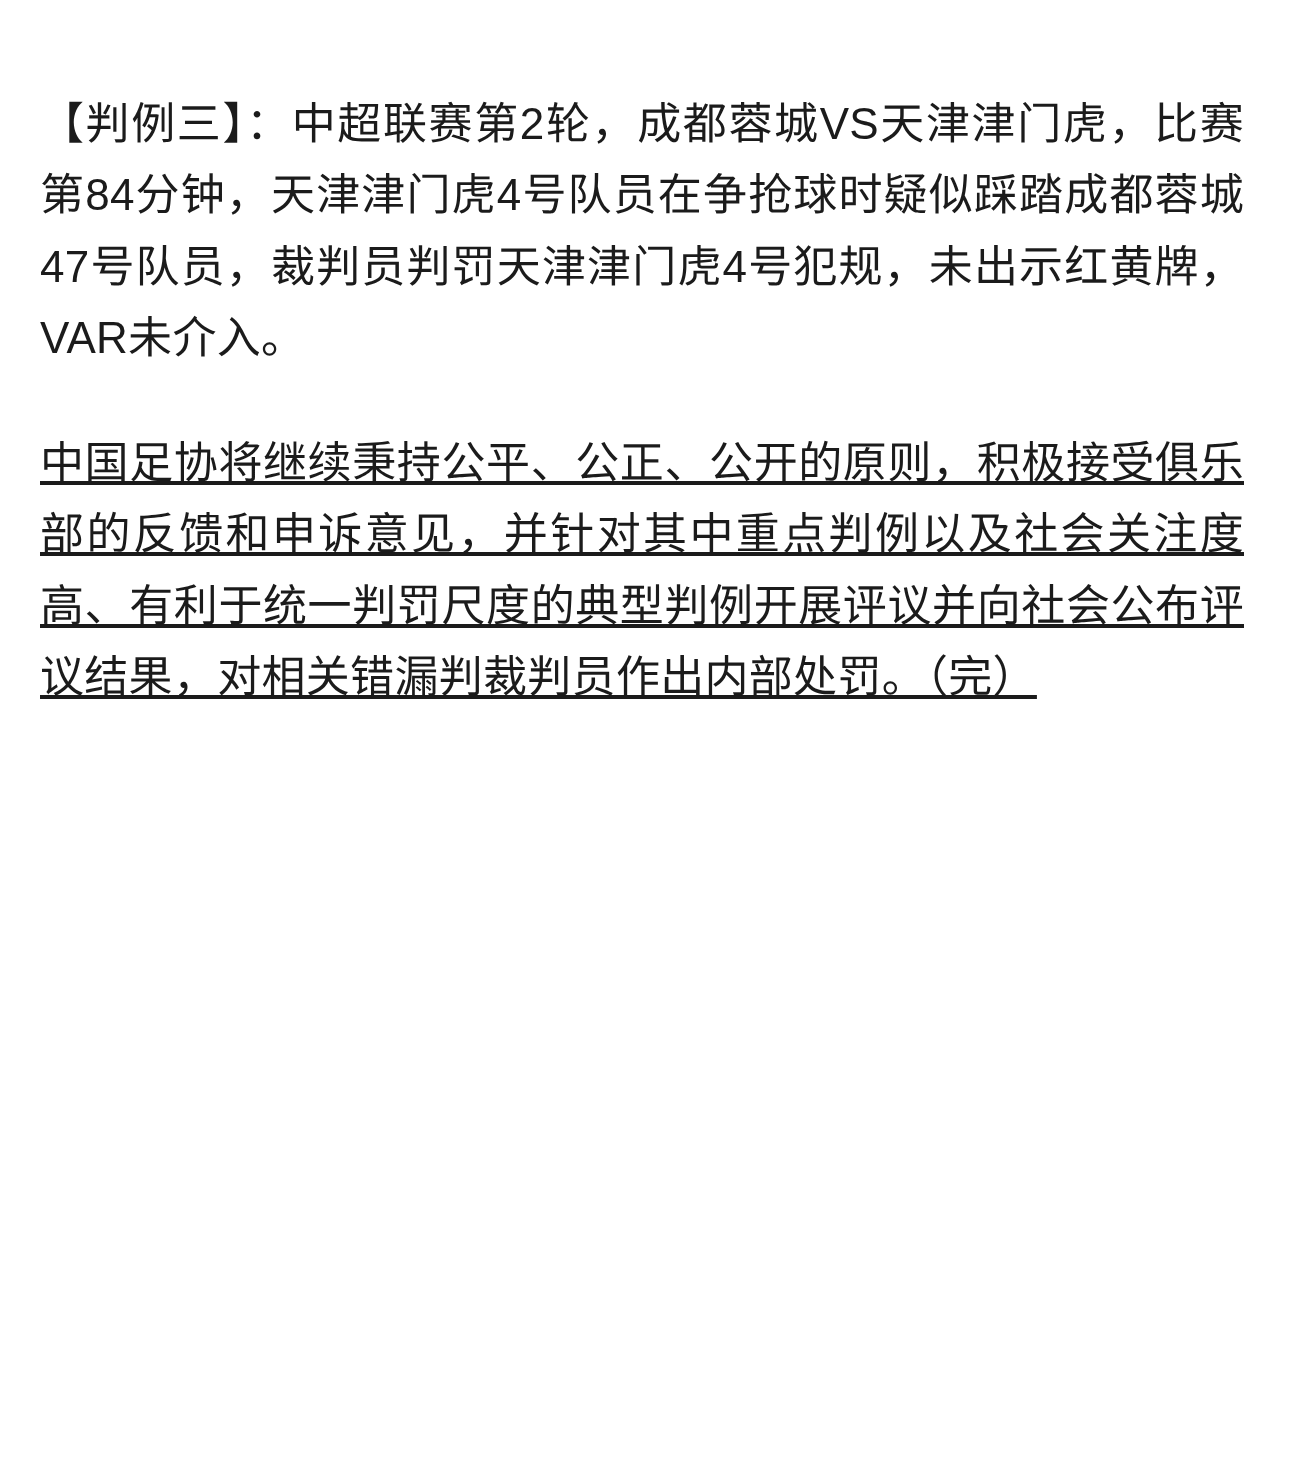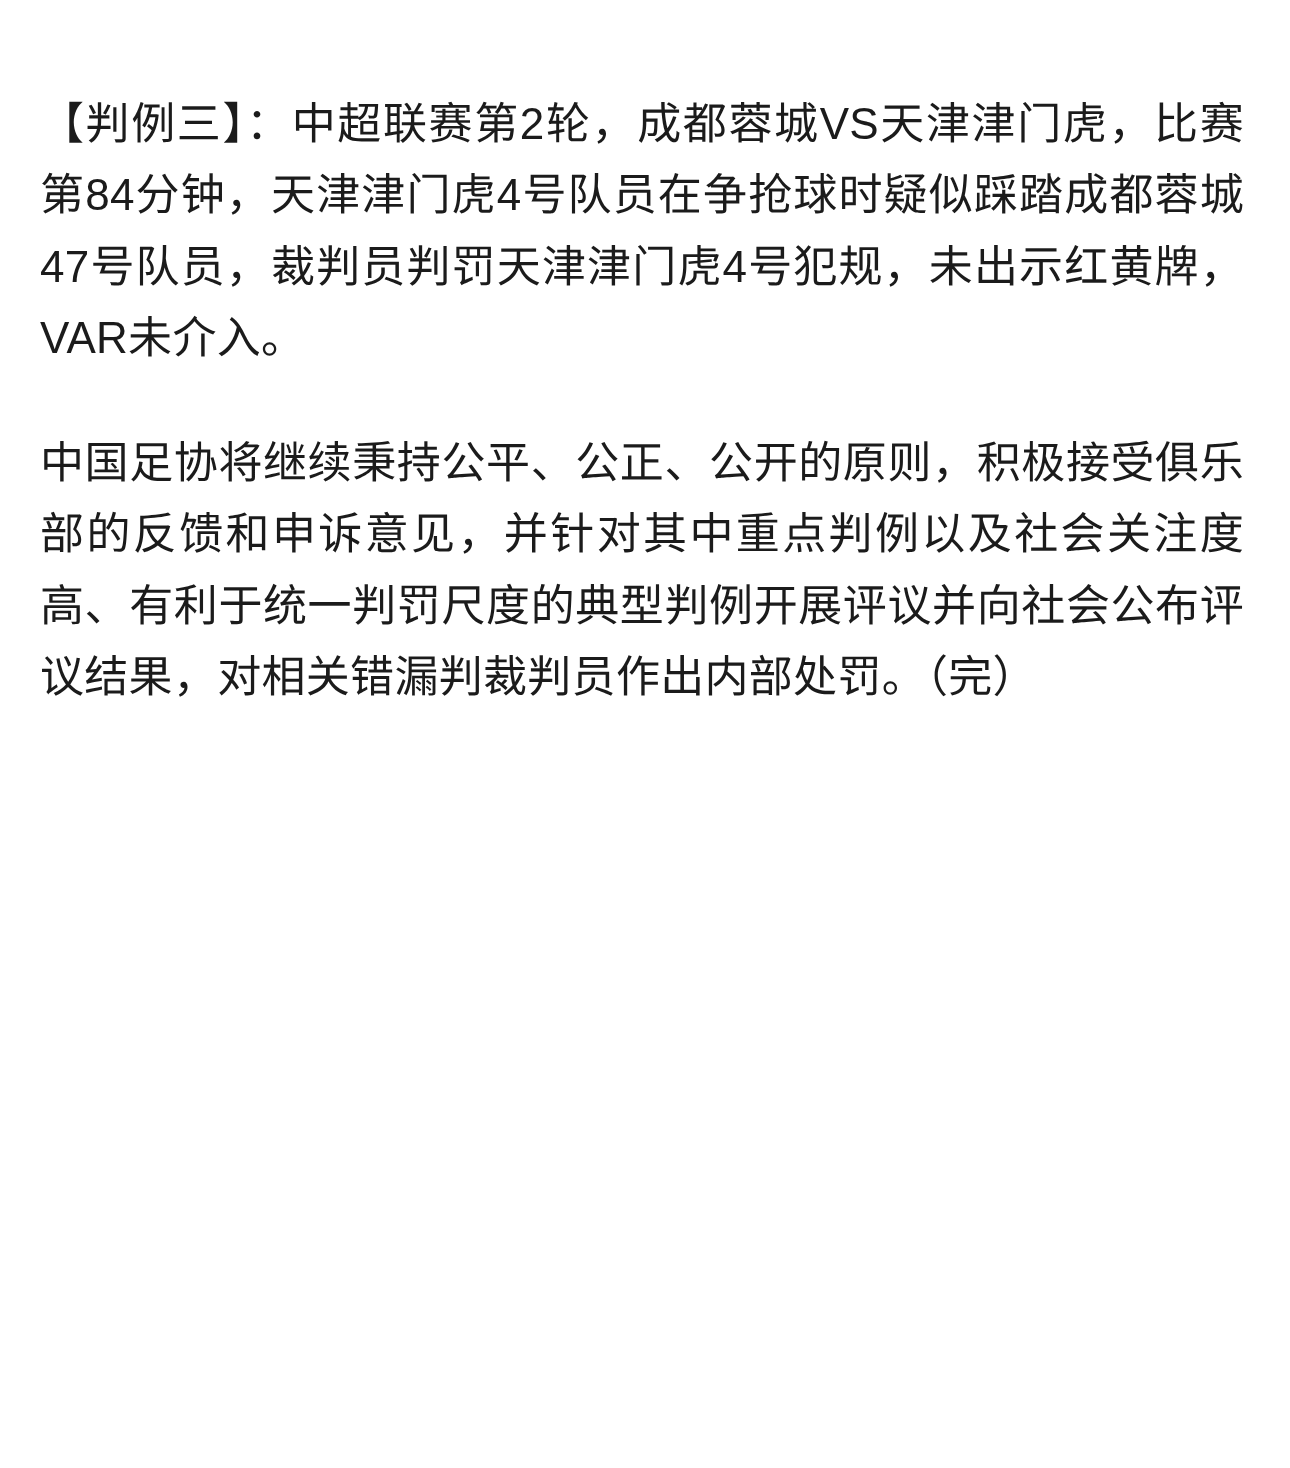--- a/index.html
+++ b/index.html
@@ -32,20 +32,21 @@
     text-justify: inter-ideograph;
     margin: 0 0 54px 0;
     color: #1b1b1b;
     word-break: break-all;
   }
   .para:last-child {
     margin-bottom: 0;
   }
   .para.clipped {
     margin-bottom: 0;
+    text-decoration: underline;
   }
 </style>
 </head>
 <body>
 
 <div class="page">
   <p class="para">【判例三】：中超联赛第2轮，成都蓉城VS天津津门虎，比赛第84分钟，天津津门虎4号队员在争抢球时疑似踩踏成都蓉城47号队员，裁判员判罚天津津门虎4号犯规，未出示红黄牌，VAR未介入。</p>
   <p class="para clipped">中国足协将继续秉持公平、公正、公开的原则，积极接受俱乐部的反馈和申诉意见，并针对其中重点判例以及社会关注度高、有利于统一判罚尺度的典型判例开展评议并向社会公布评议结果，对相关错漏判裁判员作出内部处罚。（完）</p>
 </div>
 

